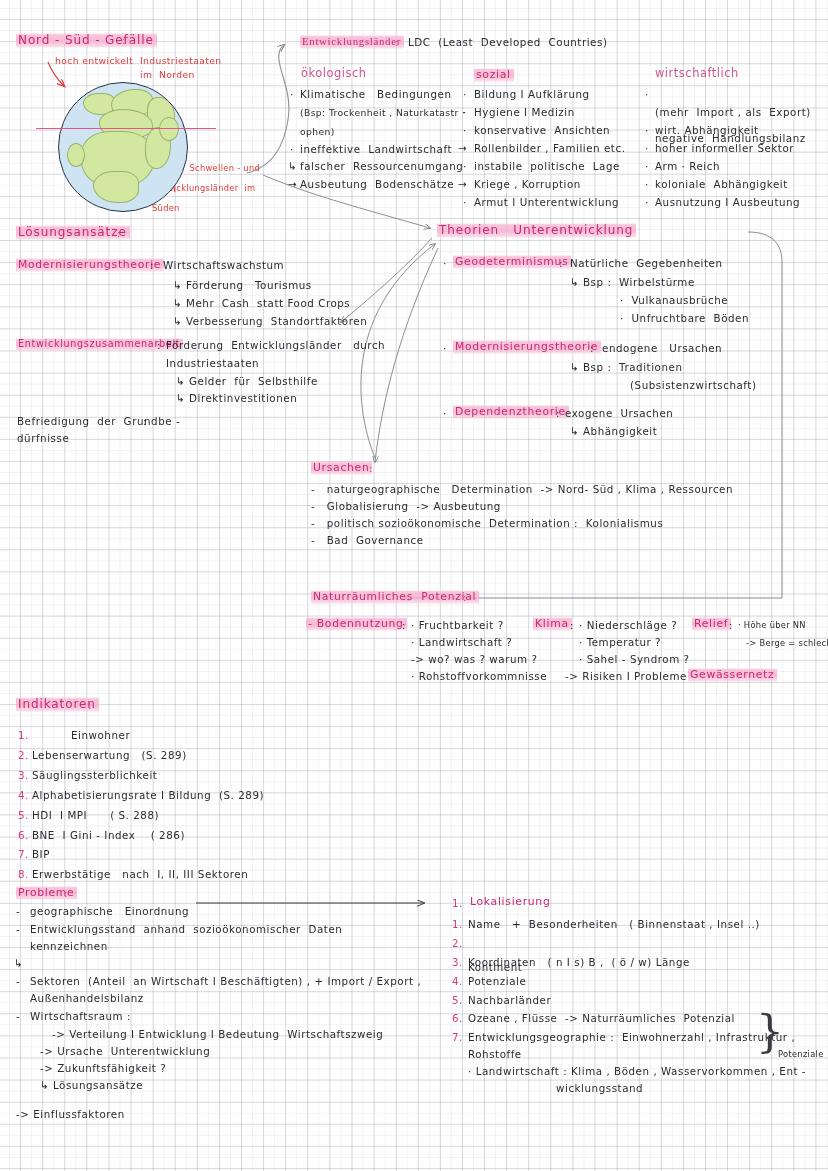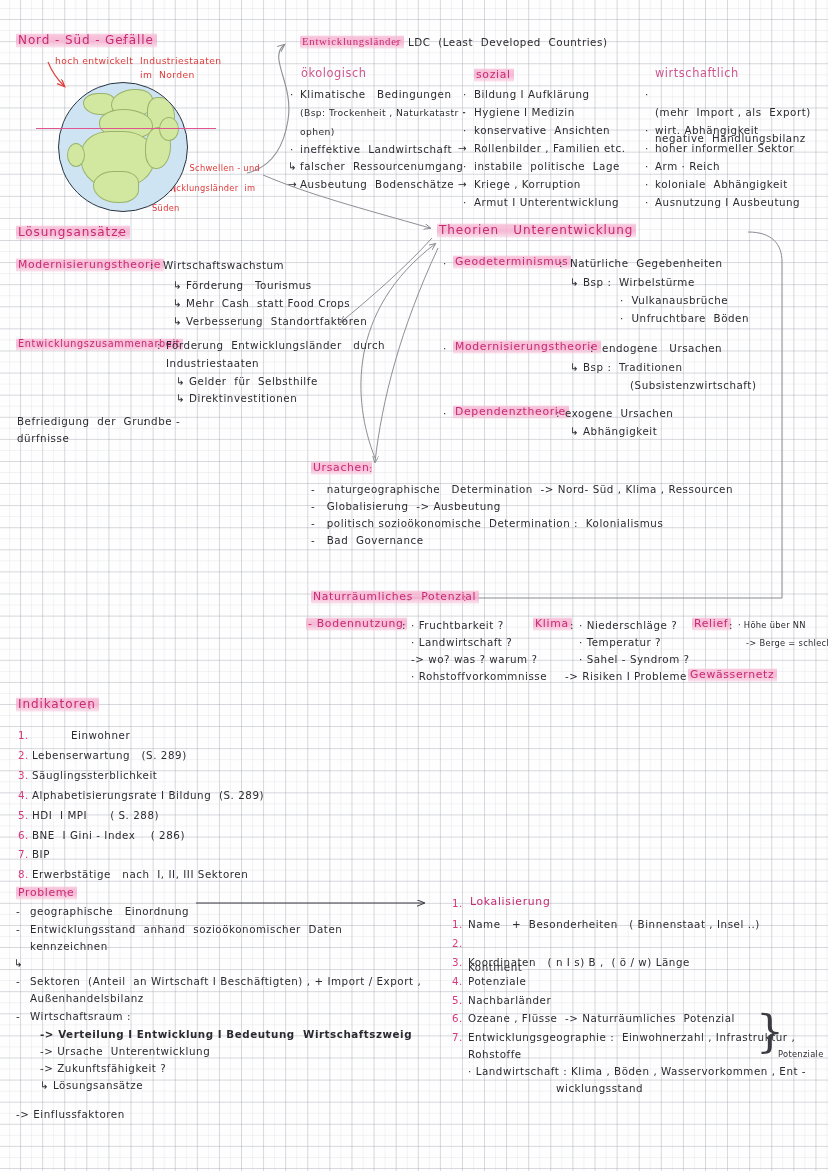--- a/index.html
+++ b/index.html
@@ -290,21 +290,21 @@
   <div class="hw" style="left:30px;top:906px;">geographische   Einordnung</div>
   <div class="hw" style="left:16px;top:924px;">-</div>
   <div class="hw" style="left:30px;top:924px;">Entwicklungsstand  anhand  sozioökonomischer  Daten</div>
   <div class="hw" style="left:30px;top:941px;">kennzeichnen</div>
   <div class="hw" style="left:14px;top:958px;">↳</div>
   <div class="hw" style="left:16px;top:976px;">-</div>
   <div class="hw" style="left:30px;top:976px;">Sektoren  (Anteil  an Wirtschaft I Beschäftigten) , + Import / Export ,</div>
   <div class="hw" style="left:30px;top:993px;">Außenhandelsbilanz</div>
   <div class="hw" style="left:16px;top:1011px;">-</div>
   <div class="hw" style="left:30px;top:1011px;">Wirtschaftsraum :</div>
-  <div class="hw" style="left:40px;top:1029px;font-weight:bold;">-&gt; Verteilung I Entwicklung I Bedeutung  Wirtschaftszweig</div>
+  <div class="hw" style="left:52px;top:1029px;">-&gt; Verteilung I Entwicklung I Bedeutung  Wirtschaftszweig</div>
   <div class="hw" style="left:40px;top:1046px;">-&gt; Ursache  Unterentwicklung</div>
   <div class="hw" style="left:40px;top:1063px;">-&gt; Zukunftsfähigkeit ?</div>
   <div class="hw" style="left:40px;top:1080px;">↳ Lösungsansätze</div>
   <div class="hw" style="left:16px;top:1109px;">-&gt; Einflussfaktoren</div>
 
   <div class="hw pink" style="left:452px;top:898px;">1.</div>
   <div class="hl nb" style="left:468px;top:895px;">Lokalisierung</div>
 
   <div class="hw pink" style="left:452px;top:919px;">1.</div>
   <div class="hw" style="left:468px;top:919px;">Name   +  Besonderheiten   ( Binnenstaat , Insel ..)</div>

